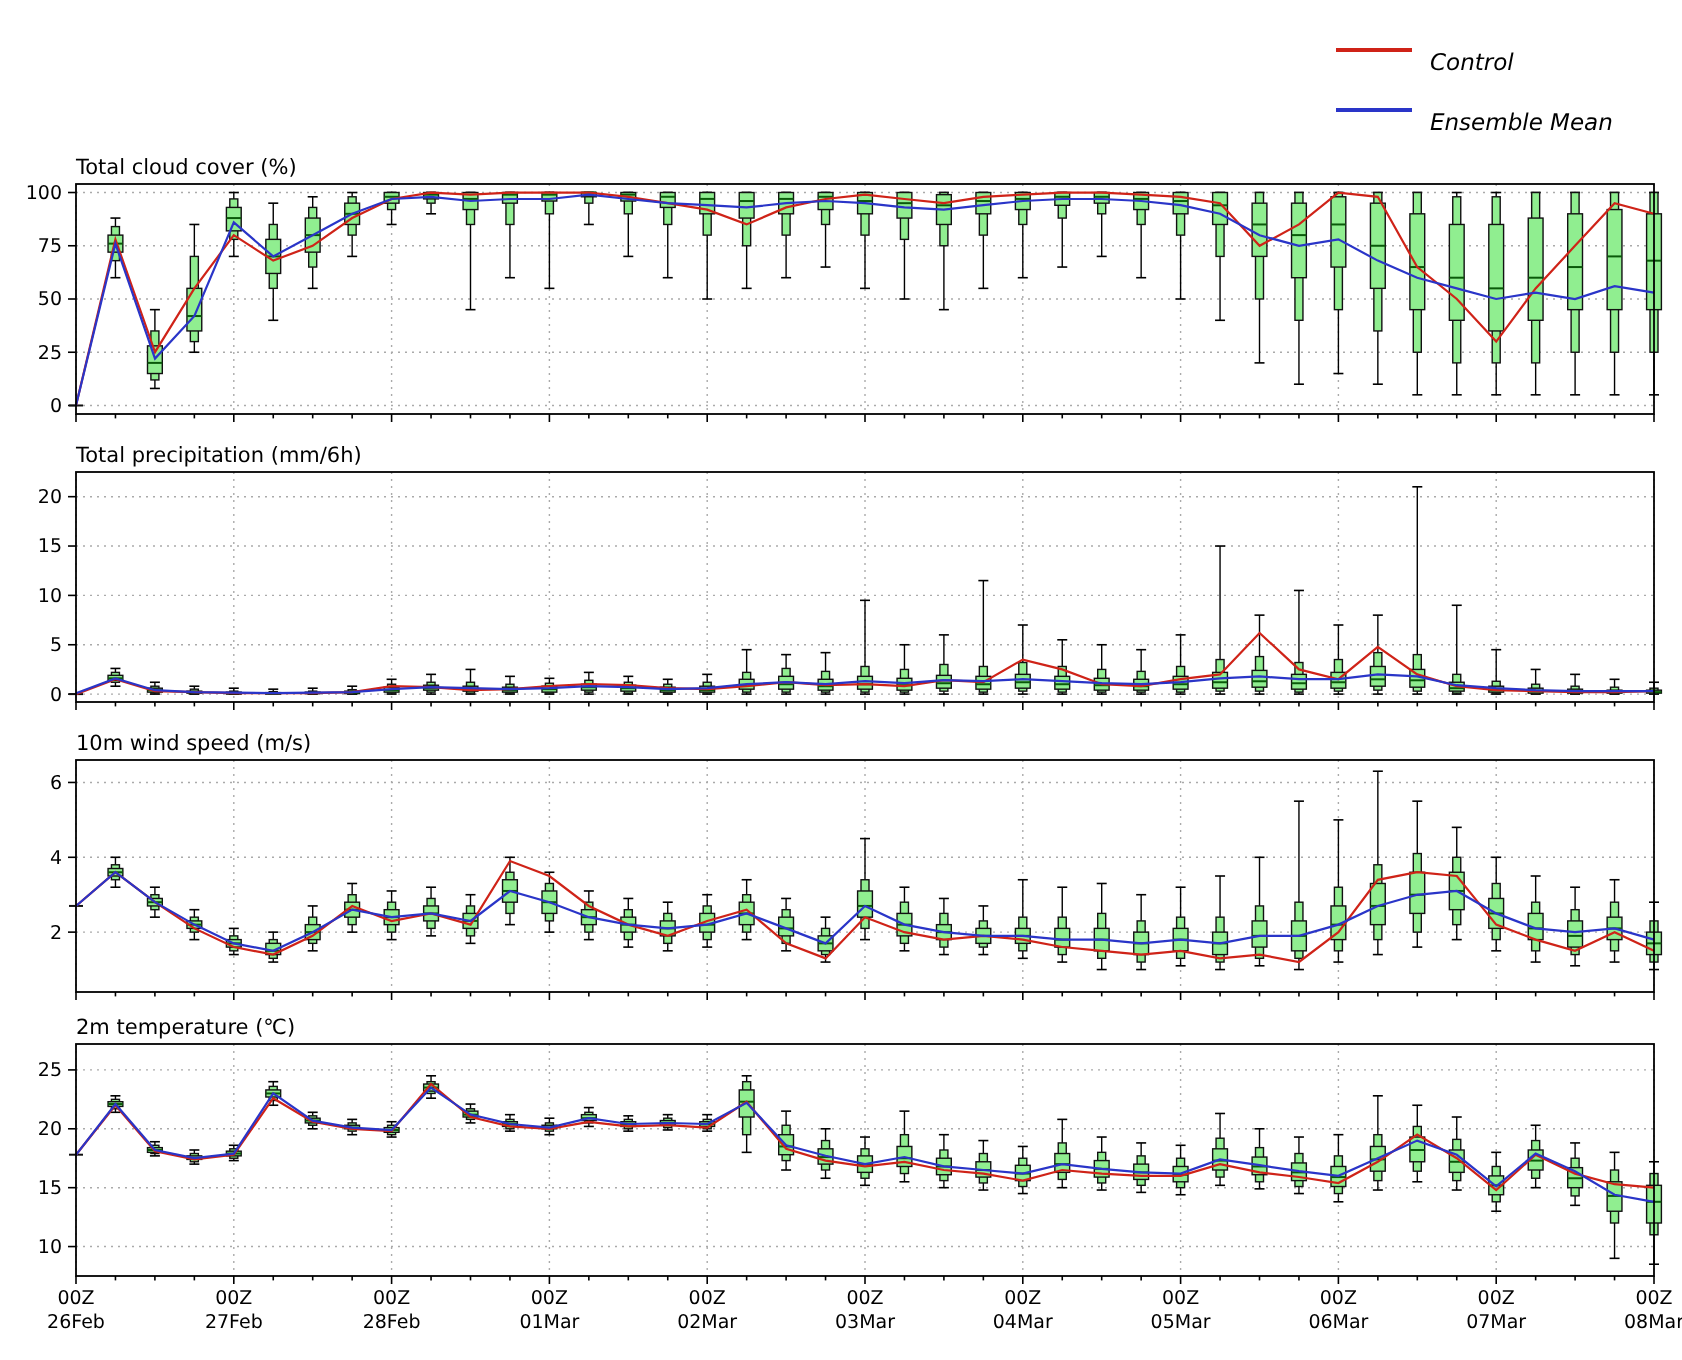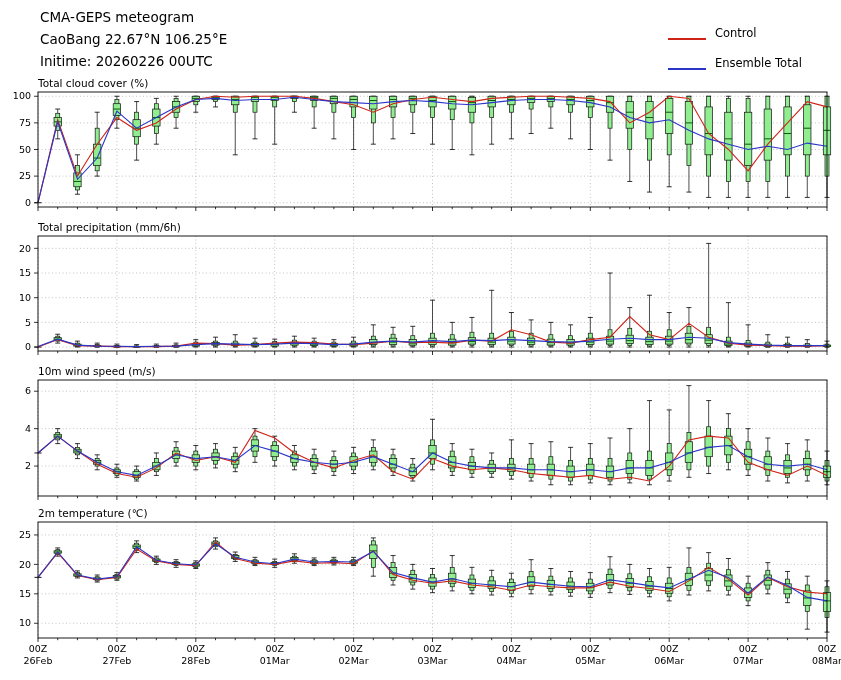--- a/index.html
+++ b/index.html
@@ -3,21 +3,21 @@
 <meta charset="utf-8">
 <style>
   html,body{margin:0;padding:0;background:#fff;}
   body{font-family:"DejaVu Sans",sans-serif;}
   .figure{position:relative;width:841px;height:680px;background:#fff;overflow:hidden;}
   #chart{position:absolute;left:0;top:0;}
   .header{position:absolute;left:40px;top:6px;line-height:22px;font-size:13.5px;color:#000;z-index:2;}
   .box-legend{position:absolute;left:536px;top:5px;z-index:2;}
   .box-legend svg text{font-size:8px;fill:#000;}
   .line-legend{position:absolute;left:668px;top:24px;font-size:11.5px;color:#000;z-index:2;}
-  .lrow{display:flex;align-items:flex-end;height:16px;margin-bottom:14px;}
+  .lrow{display:flex;align-items:flex-start;height:16px;margin-bottom:14px;font-style:italic;}
   .swatch{display:inline-block;width:38px;height:2px;margin-right:9px;background:#888;}
   svg text{font-family:"DejaVu Sans",sans-serif;}
 </style>
 </head>
 <body>
 
 <div class="figure">
 
   <svg id="chart" width="841" height="680">
       <g>
@@ -1444,31 +1444,26 @@
       <text x="590.3" y="652" text-anchor="middle" font-size="9.5" fill="#000">00Z</text>
       <text x="590.3" y="664" text-anchor="middle" font-size="9.5" fill="#000">05Mar</text>
       <text x="669.2" y="652" text-anchor="middle" font-size="9.5" fill="#000">00Z</text>
       <text x="669.2" y="664" text-anchor="middle" font-size="9.5" fill="#000">06Mar</text>
       <text x="748.1" y="652" text-anchor="middle" font-size="9.5" fill="#000">00Z</text>
       <text x="748.1" y="664" text-anchor="middle" font-size="9.5" fill="#000">07Mar</text>
       <text x="827" y="652" text-anchor="middle" font-size="9.5" fill="#000">00Z</text>
       <text x="827" y="664" text-anchor="middle" font-size="9.5" fill="#000">08Mar</text>
     </svg>
 
-  <div class="header">
-    <div>CMA-GEPS meteogram</div>
-    <div>CaoBang 22.67°N 106.25°E</div>
-    <div>Initime: 20260226 00UTC</div>
-  </div>
 
 
   <div class="line-legend">
     <div class="lrow">
       <span class="swatch" style="background: rgb(207, 35, 24);"></span>
       <span>Control</span>
     </div>
     <div class="lrow">
       <span class="swatch" style="background: rgb(42, 53, 200);"></span>
-      <span>Ensemble Total</span>
+      <span>Ensemble Mean</span>
     </div>
   </div>
 
 </div>
 
 </body></html>

